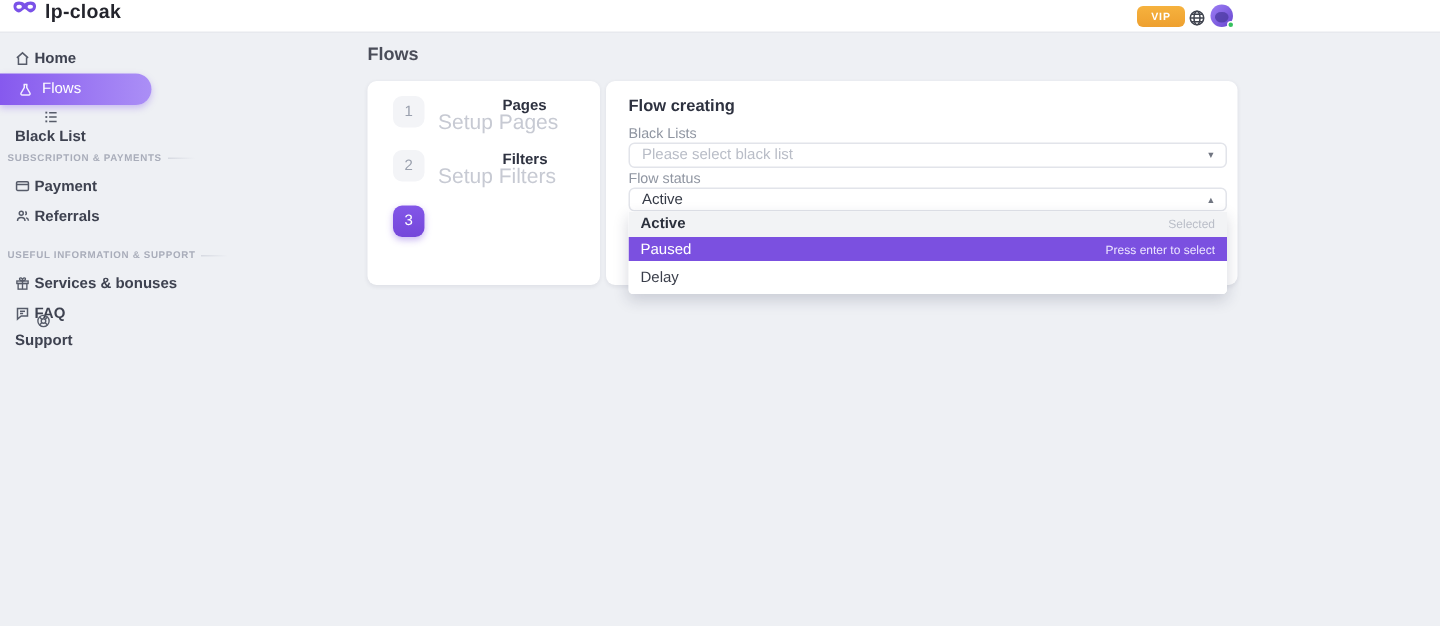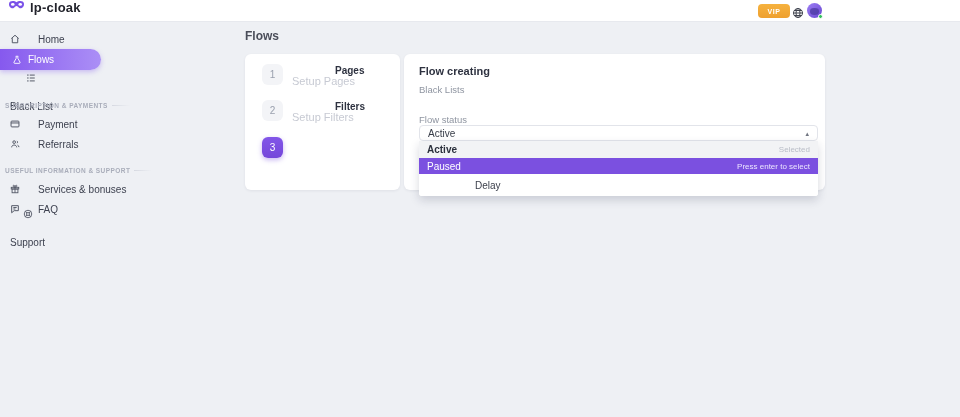--- a/index.html
+++ b/index.html
@@ -14,61 +14,61 @@
   .logo-text{font-size:13px;font-weight:700;color:#23242c;letter-spacing:.2px;}
   .vip-btn{position:absolute;left:758px;top:4px;width:32px;height:14px;border:none;border-radius:4px;
     background:linear-gradient(180deg,#f6b23e,#eea02f);color:#fff;font-size:7px;font-weight:700;
     letter-spacing:.6px;font-family:"Liberation Sans",sans-serif;display:flex;align-items:center;justify-content:center;cursor:pointer;}
   .globe{position:absolute;left:792px;top:5px;width:12px;height:12px;cursor:pointer;color:#3f434e;}
   .avatar{position:absolute;left:807px;top:3px;width:15px;height:15px;border-radius:50%;cursor:pointer;
     background:linear-gradient(135deg,#9d7ef5,#6847d0);}
   .avatar .hood{position:absolute;left:3px;top:5px;width:9px;height:7px;border-radius:45% 45% 50% 50%;background:#4b3aa0;opacity:.75;}
   .avatar .dot{position:absolute;right:-1px;bottom:-1px;width:5px;height:5px;border-radius:50%;background:#35c15e;border:1px solid #fff;box-sizing:border-box;}
   
-  .side-item{position:absolute;left:10px;height:14px;display:flex;align-items:center;gap:18px;cursor:pointer;color:#3e4250;font-size:10px;}
+  .side-item{position:absolute;left:10px;height:14px;display:flex;align-items:center;gap:3px;cursor:pointer;color:#3e4250;font-size:10px;font-weight:bold;}
   .side-item svg{color:#565b69;}
   .side-pill{position:absolute;left:0;top:49px;width:101px;height:21px;border-radius:0 11px 11px 0;
     background:linear-gradient(90deg,#8659ee,#ab8ff6);display:flex;align-items:center;gap:6px;
     padding-left:12px;box-sizing:border-box;color:#fff;font-size:10px;cursor:pointer;box-shadow:0 2px 5px rgba(128,86,238,.35);}
   .side-pill svg{color:#f2edff;}
   .side-hdr{position:absolute;left:5px;height:10px;display:flex;align-items:center;gap:4px;
     font-size:6.5px;font-weight:700;letter-spacing:.45px;color:#a9adba;text-transform:uppercase;white-space:nowrap;}
   .hdr-line{display:inline-block;width:18px;height:1px;background:linear-gradient(90deg,#d6d9e1,rgba(214,217,225,0));}
   
   .page-title{position:absolute;left:245px;top:29px;font-size:12px;font-weight:600;color:#4a4d59;}
   .card{position:absolute;background:#fff;border-radius:6px;box-shadow:0 1px 3px rgba(30,35,60,.07);}
   .card-steps{left:245px;top:54px;width:155px;height:136px;}
   .card-form{left:404px;top:54px;width:421px;height:136px;}
   
   .step{position:absolute;left:17px;display:flex;gap:9px;cursor:pointer;}
   .step-num{width:21px;height:21px;border-radius:6px;background:#f3f4f7;color:#9aa0ae;
     font-size:10px;display:flex;align-items:center;justify-content:center;flex:0 0 auto;}
   .step.active .step-num{background:linear-gradient(180deg,#8256e8,#7547da);color:#fff;box-shadow:0 2px 5px rgba(120,77,222,.4);}
   .step-title{font-size:10px;font-weight:700;color:#2e3240;line-height:11px;margin-top:1px;margin-left:43px;}
   .step.active .step-title{color:#7b50e0;}
-  .step-sub{font-size:11px;color:#c7cad3;line-height:11px;}
+  .step-sub{font-size:14px;color:#c7cad3;line-height:11px;}
   
   .form-title{position:absolute;left:15px;top:11px;font-size:11px;font-weight:700;color:#2e3240;}
   .fld-label{position:absolute;left:15px;font-size:9.5px;color:#8f95a1;}
   .select{position:absolute;left:15px;width:399px;box-sizing:border-box;border:1px solid #e2e4ea;border-radius:4px;
     background:#fff;display:flex;align-items:center;justify-content:space-between;padding:0 8px;cursor:pointer;}
   .select .ph{font-size:10px;color:#b9bdc7;}
   .select .val{font-size:10px;color:#363b47;font-weight:500;}
   .caret{font-size:7px;color:#707581;line-height:1;}
   .dropdown{position:absolute;left:419px;top:141px;width:399px;background:#fff;z-index:10;
     border-radius:0 0 3px 3px;box-shadow:0 4px 10px rgba(35,40,70,.18);overflow:hidden;}
   .opt{display:flex;align-items:center;justify-content:space-between;padding:0 8px;cursor:pointer;}
   .opt-active{height:17px;background:#f2f3f5;}
   .opt-active .opt-label{font-size:10px;font-weight:700;color:#2b303c;}
   .opt-active .opt-hint{font-size:8px;color:#b9bdc7;}
   .opt-highlight{height:16px;background:#7b50e0;}
   .opt-highlight .opt-label{font-size:10px;color:#fff;}
   .opt-highlight .opt-hint{font-size:8px;color:#ece5ff;}
   .opt-plain{height:22px;background:#fff;}
-  .opt-plain .opt-label{font-size:10px;color:#3a3e4a;margin-left:48px;}
+  .opt-plain .opt-label{font-size:10px;color:#3a3e4a;}
 </style>
 </head>
 <body>
 
 <div class="topbar">
   <div class="logo">
     <span style="display:flex;">
       <svg width="17" height="10" viewBox="0 0 32 18">
         <path fill="#7a52e8" d="M16 4 C13 1 3 0 2 6 C1 12 6 16 10 15 C13 14 14 11 16 11 C18 11 19 14 22 15 C26 16 31 12 30 6 C29 0 19 1 16 4 Z"></path>
         <ellipse cx="9" cy="8" rx="3.4" ry="2.6" fill="#fff"></ellipse>
@@ -215,20 +215,24 @@
   </div>
   <div class="step active" style="top:83px;">
     <span class="step-num">3</span>
   </div>
 </div>
 
 <div class="card card-form">
   <div class="form-title">Flow creating</div>
 
   <div class="fld-label" style="top:30px;">Black Lists</div>
+  <div class="select" style="top:41px;height:17px;">
+    <span class="ph">Please select black list</span>
+    <span class="caret">▾</span>
+  </div>
 
   <div class="fld-label" style="top:60px;">Flow status</div>
   <div class="select" style="top:71px;height:16px;">
     <span class="val">Active</span>
     <span class="caret">▴</span>
   </div>
 </div>
 
 <div class="dropdown">
   <div class="opt opt-active">

